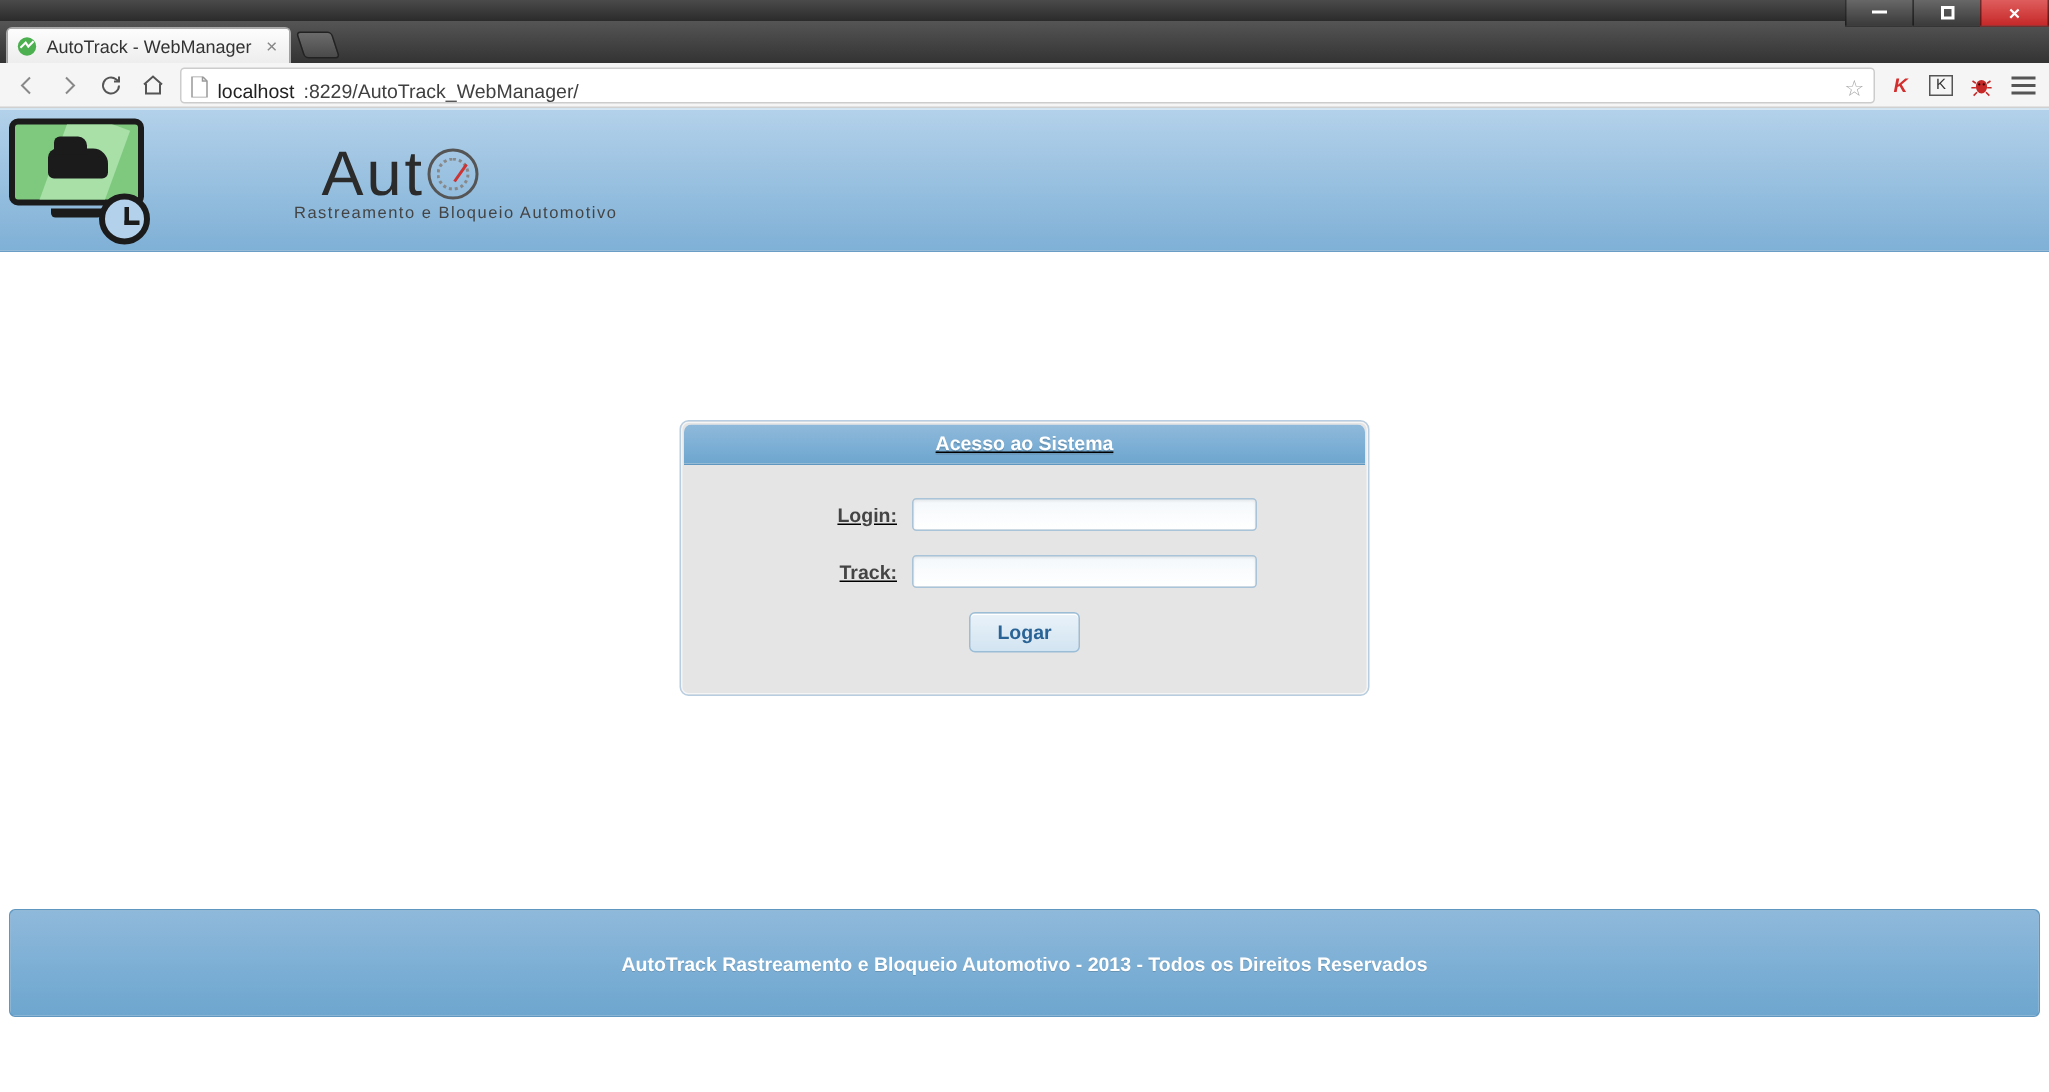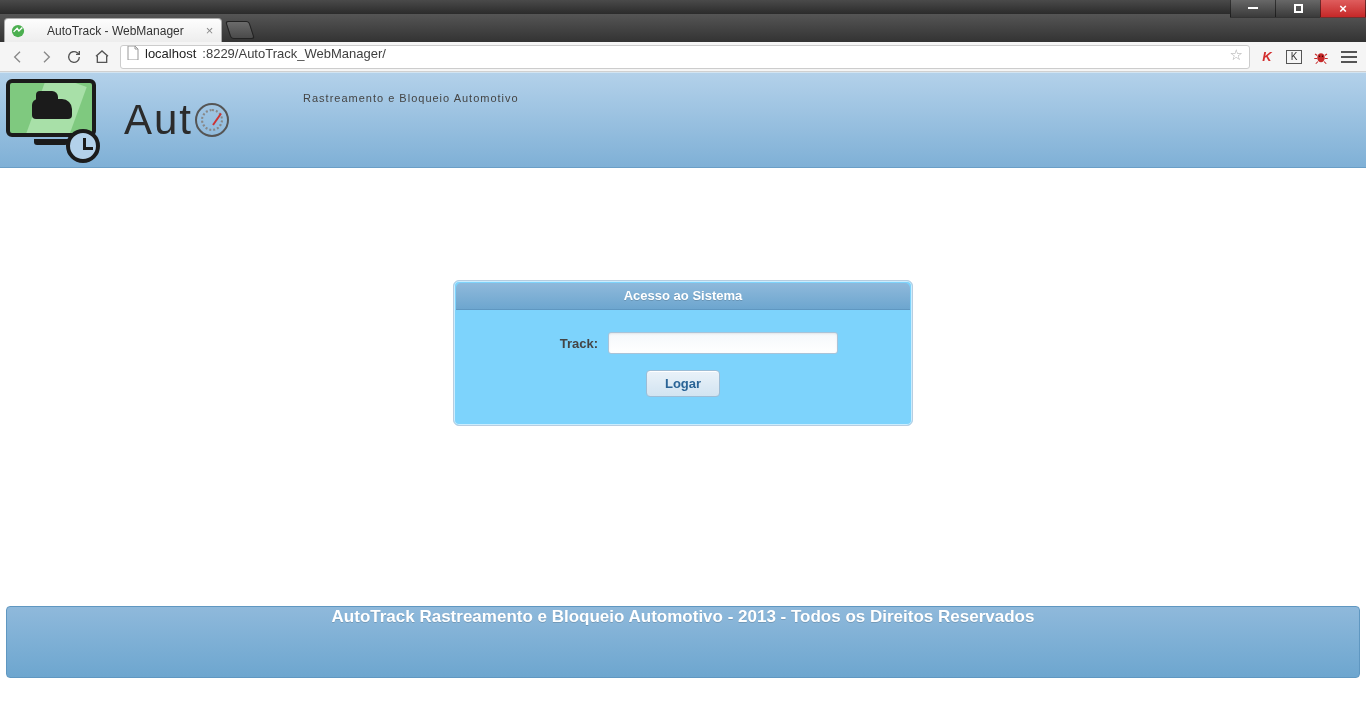--- a/index.html
+++ b/index.html
@@ -33,21 +33,21 @@
   .tab {
     background: linear-gradient(#fdfdfd,#ededed);
     border:1px solid #aaa;
     border-bottom:none;
     border-top-left-radius:4px; border-top-right-radius:4px;
     height:24px;
     display:flex; align-items:center;
     padding:0 8px 0 6px;
     font-size:12px; color:#333;
     min-width:190px;
-    gap:22px;
+    gap:6px;
     position:relative;
   }
   .tab .favicon{
     width:14px;height:14px;display:flex;align-items:center;justify-content:center;
   }
   .tab .tab-close{color:#888;font-size:13px;margin-left:auto;line-height:1;}
   .new-tab{
     width:24px;height:18px;background:linear-gradient(#6b6b6b,#4a4a4a);
     border:1px solid #222;border-radius:3px;margin:0 0 3px 6px;
     transform:skewX(18deg);
@@ -59,21 +59,21 @@
     border-bottom:1px solid #d0d0d0;
     display:flex; align-items:center;
     padding:0 8px;
     gap:8px;
   }
   .nav-btn{width:20px;height:20px;display:flex;align-items:center;justify-content:center;color:#888;}
   .nav-btn.enabled{color:#555;}
   .nav-btn svg{width:16px;height:16px;}
   .omnibox{
     flex:1; height:24px; border:1px solid #ccc; border-radius:3px;
-    background:#fff; display:flex; align-items:flex-start; padding:0 6px; gap:6px;
+    background:#fff; display:flex; align-items:flex-end; padding:0 6px; gap:6px;
     font-size:13px; color:#333;
   }
   .omnibox .page-icon{color:#999;}
   .omnibox .url-host{color:#222;}
   .omnibox .url-rest{color:#404040;}
   .omnibox .star{margin-left:auto;color:#aaa;font-size:15px;}
   .ext-icons{display:flex;align-items:center;gap:10px;}
   .ext-icon{width:18px;height:18px;display:flex;align-items:center;justify-content:center;font-size:13px;}
   .ext-icon.kav{color:#d32f2f;font-weight:bold;font-style:italic;}
   .ext-icon.kbox{border:1px solid #555;font-size:10px;color:#333;width:16px;height:14px;}
@@ -109,38 +109,39 @@
   }
   .screen::before{content:"";position:absolute;left:30%;top:-10%;width:50%;height:140%;background:#a8e0a8;transform:rotate(20deg);}
   .car{position:absolute;left:22px;top:16px;width:40px;height:20px;background:#1b1b1b;border-radius:6px 10px 4px 4px;}
   .car::before{content:"";position:absolute;left:4px;top:-8px;width:22px;height:12px;background:#1b1b1b;border-radius:4px 6px 0 0;}
   .stand{position:absolute;left:28px;top:62px;width:34px;height:6px;background:#1b1b1b;border-radius:0 0 3px 3px;}
   .clock{
     position:absolute;left:60px;top:52px;width:34px;height:34px;border:4px solid #1b1b1b;border-radius:50%;background:#b3d1ea;
   }
   .clock::before{content:"";position:absolute;left:13px;top:5px;width:3px;height:12px;background:#1b1b1b;}
   .clock::after{content:"";position:absolute;left:13px;top:14px;width:10px;height:3px;background:#1b1b1b;}
-  .logo-text{display:flex;flex-direction:row;color:#2b2b2b;}
+  .logo-text{display:flex;flex-direction:column;color:#2b2b2b;align-items:center;}
   .logo-text .brand{font-size:42px;letter-spacing:2px;font-weight:300;font-family:"Trebuchet MS","Segoe UI",sans-serif;display:flex;align-items:center;}
   .brand .gauge{
     display:inline-block;width:34px;height:34px;border:2px solid #555;border-radius:50%;position:relative;margin:0 2px;vertical-align:middle;
   }
   .brand .gauge::before{content:"";position:absolute;inset:4px;border:2px dotted #888;border-radius:50%;}
   .brand .gauge::after{content:"";position:absolute;left:15px;top:6px;width:2px;height:14px;background:#c33;transform-origin:bottom;transform:rotate(35deg);}
   .tagline{font-size:11px;letter-spacing:1px;color:#444;margin-left:72px;margin-top:-4px;font-family:"Trebuchet MS",sans-serif;}
 
   
   .login-area{width:100%;display:flex;justify-content:center;margin-top:112px;}
   .panel{
     width:460px;
     border:1px solid #b8cde0;
     border-radius:6px;
-    background:#7dd3fc;
+    background:#e5e5e5;
     box-shadow:0 0 0 1px rgba(255,255,255,.6) inset;
     overflow:hidden;
+    text-decoration:underline;
   }
   .panel-head{
     background:linear-gradient(#8fb9db,#6da6cf);
     color:#fff;
     text-align:center;
     font-size:13px;
     font-weight:bold;
     padding:5px 0 6px;
     border-bottom:1px solid #5f97c1;
     text-shadow:0 1px 0 rgba(0,0,0,.15);
@@ -165,22 +166,22 @@
     box-shadow:0 1px 0 #fff inset;
     cursor:pointer;
   }
 
   
   .page-footer{
     position:absolute;left:6px;right:6px;bottom:50px;
     height:72px;
     background:linear-gradient(#8fb9db,#6da6cf);
     border:1px solid #5f97c1;border-radius:4px;
-    display:flex;justify-content:center;
-    color:#fff;font-weight:bold;font-size:17px;
+    display:flex;align-items:center;justify-content:center;
+    color:#fff;font-weight:bold;font-size:13px;
     text-shadow:0 1px 0 rgba(0,0,0,.15);
   }
 </style>
 </head>
 <body>
 
 <div class="os-titlebar">
   <div class="os-controls">
     <div class="os-btn min">
         <span></span>
@@ -282,20 +283,24 @@
         <div class="tagline">Rastreamento e Bloqueio Automotivo</div>
       </div>
     </div>
   </div>
 
   <div class="login-area">
     <div class="panel">
       <div class="panel-head">Acesso ao Sistema</div>
       <div class="panel-body">
         <div class="form-row">
+          <label>Login:</label>
+          <input type="text" value="" style="">
+        </div>
+        <div class="form-row">
           <label>Track:</label>
           <input type="password" value="" style="">
         </div>
         <div class="btn-row">
           <button class="btn-login">Logar</button>
         </div>
       </div>
     </div>
   </div>
 

